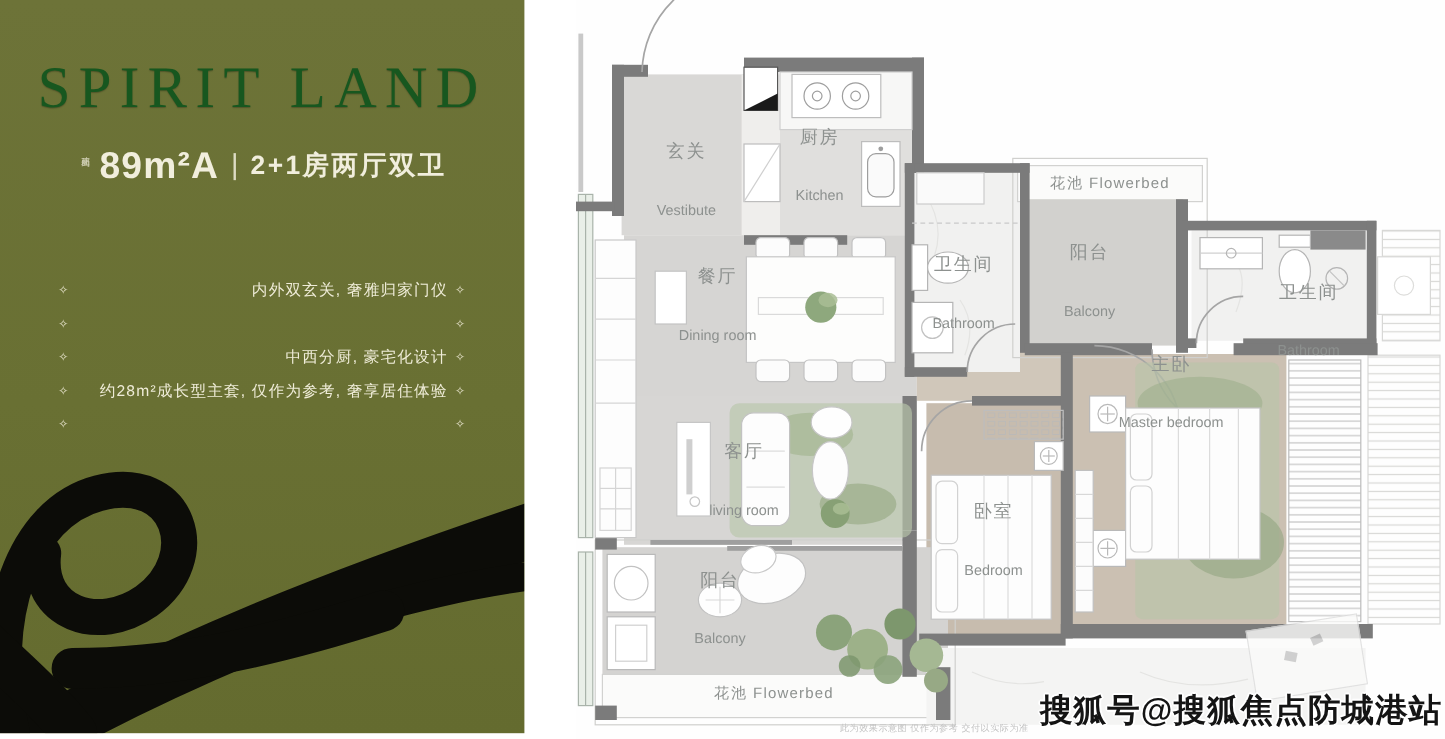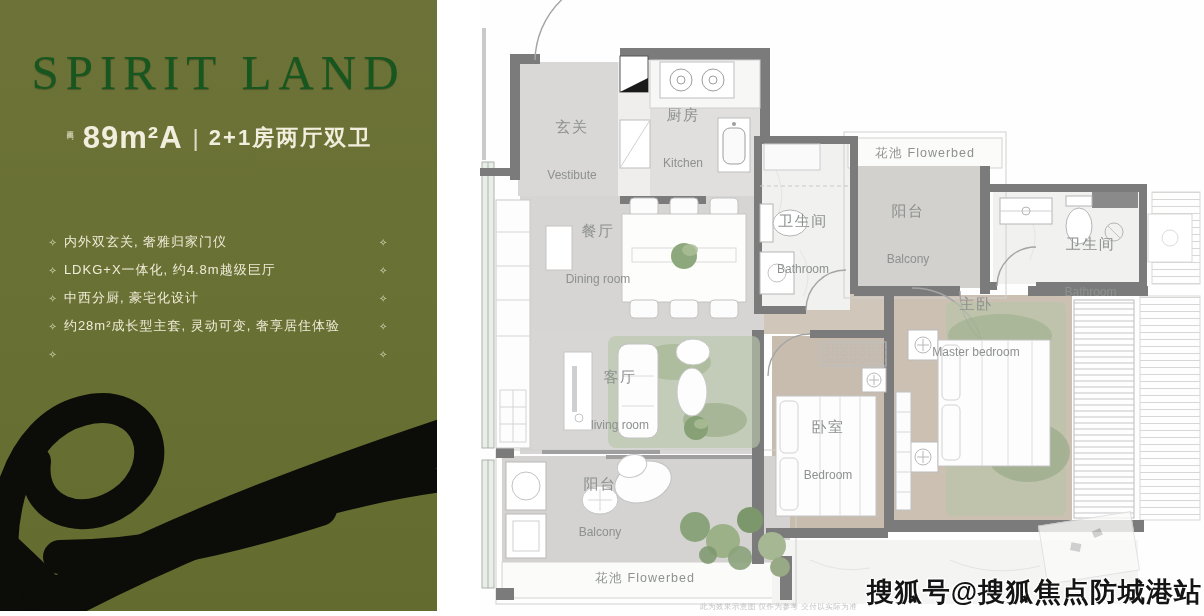--- a/index.html
+++ b/index.html
@@ -14,21 +14,21 @@
   .subtitle{position:absolute;left:0;top:120px;width:100%;display:flex;align-items:center;
             justify-content:center;gap:8px;color:#f1eedd;}
   .area-small{writing-mode:vertical-rl;font-size:7px;letter-spacing:1px;opacity:.75;height:26px;}
   .area-num{font-size:31px;font-weight:bold;letter-spacing:1px;}
   .subtitle .sep{font-size:24px;font-weight:200;opacity:.85;padding:0 2px;}
   .type-text{font-size:22px;font-weight:bold;letter-spacing:2px;}
   .bullets{position:absolute;left:50%;top:228px;transform:translateX(-50%);width:340px;}
   .bullet-row{display:flex;align-items:center;justify-content:space-between;height:28px;
               color:#efecd8;font-size:13px;letter-spacing:1px;white-space:nowrap;}
   .bullet-row .dmd{font-size:10px;color:#e7e3cc;opacity:.9;flex:0 0 auto;}
-  .bullet-row .btxt{flex:1;text-align:left;padding:0 6px;}
+  .bullet-row .btxt{flex:1;text-align:right;padding:0 6px;}
   .branch-svg{position:absolute;left:0;bottom:0;width:437px;height:330px;}
   
   .plan{position:absolute;left:480px;top:0;width:724px;height:616px;background:#fefefe;}
   .plan svg{position:absolute;left:0;top:0;}
   .rlabel{position:absolute;text-align:center;color:#8d918f;line-height:1.2;pointer-events:none;}
   .rlabel .zh{display:block;font-size:15px;letter-spacing:1.5px;}
   .rlabel .en{display:block;font-size:12px;margin-top:32px;}
   .rlabel.single{white-space:nowrap;font-size:12.5px;letter-spacing:1px;}
   .rlabel.single .zh,.rlabel.single .en{display:inline;font-size:12.5px;}
   
@@ -56,31 +56,30 @@
   </div>
 
   <div class="bullets">
     <div class="bullet-row">
       <span class="dmd">✧</span>
       <span class="btxt">内外双玄关, 奢雅归家门仪</span>
       <span class="dmd">✧</span>
     </div>
     <div class="bullet-row">
       <span class="dmd">✧</span>
-      <span class="btxt">LDKG+X一体化, 约4.8m越级巨厅</span>
       <span class="dmd">✧</span>
     </div>
     <div class="bullet-row">
       <span class="dmd">✧</span>
       <span class="btxt">中西分厨, 豪宅化设计</span>
       <span class="dmd">✧</span>
     </div>
     <div class="bullet-row">
       <span class="dmd">✧</span>
-      <span class="btxt">约28m²成长型主套, 灵动可变, 奢享居住体验</span>
+      <span class="btxt">约28m²成长型主套, 仅作为参考, 奢享居住体验</span>
       <span class="dmd">✧</span>
     </div>
     <div class="bullet-row">
       <span class="dmd">✧</span>
       <span class="dmd">✧</span>
     </div>
   </div>
 
   <svg class="branch-svg" viewBox="0 0 437 330">
     <g stroke="#0c0c08" fill="none" stroke-linecap="round">

